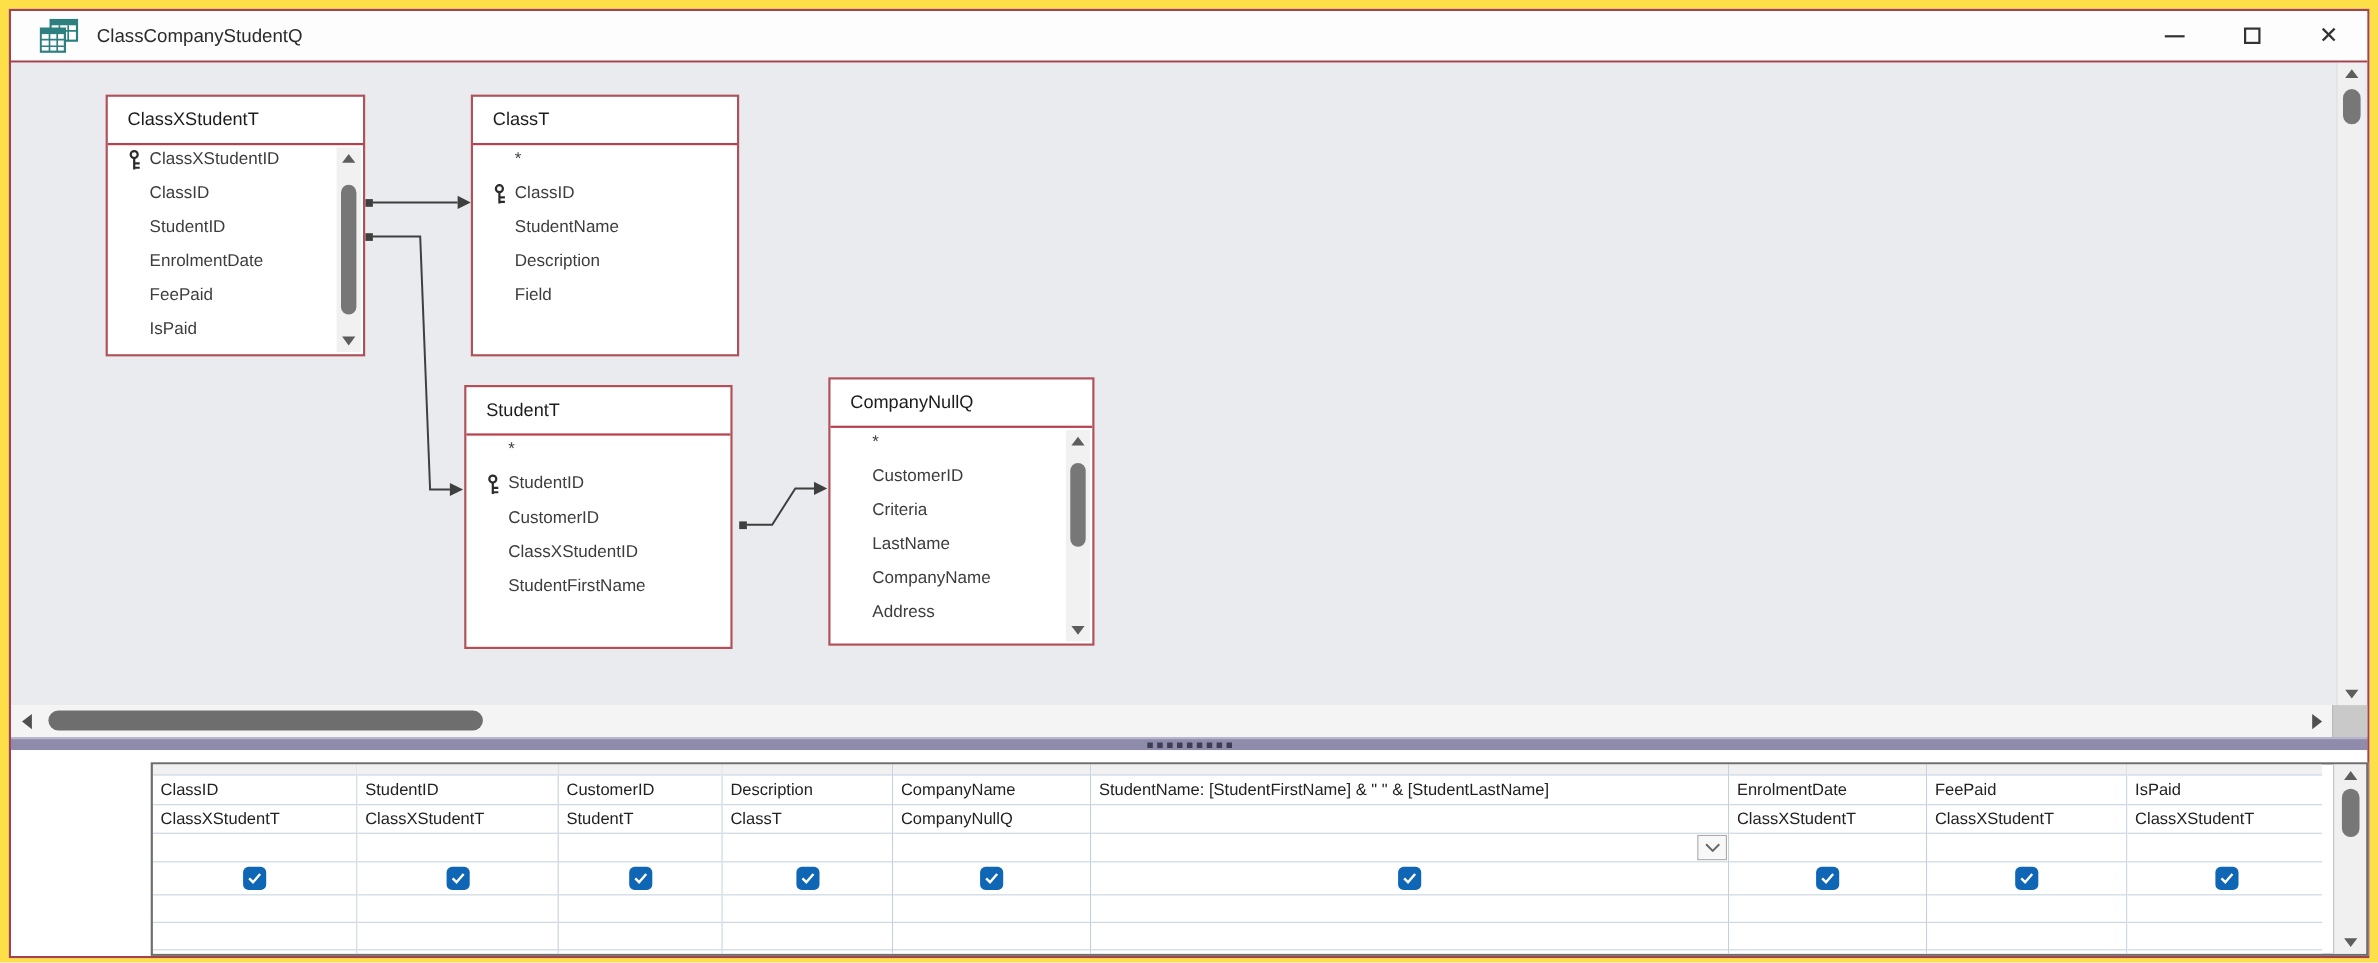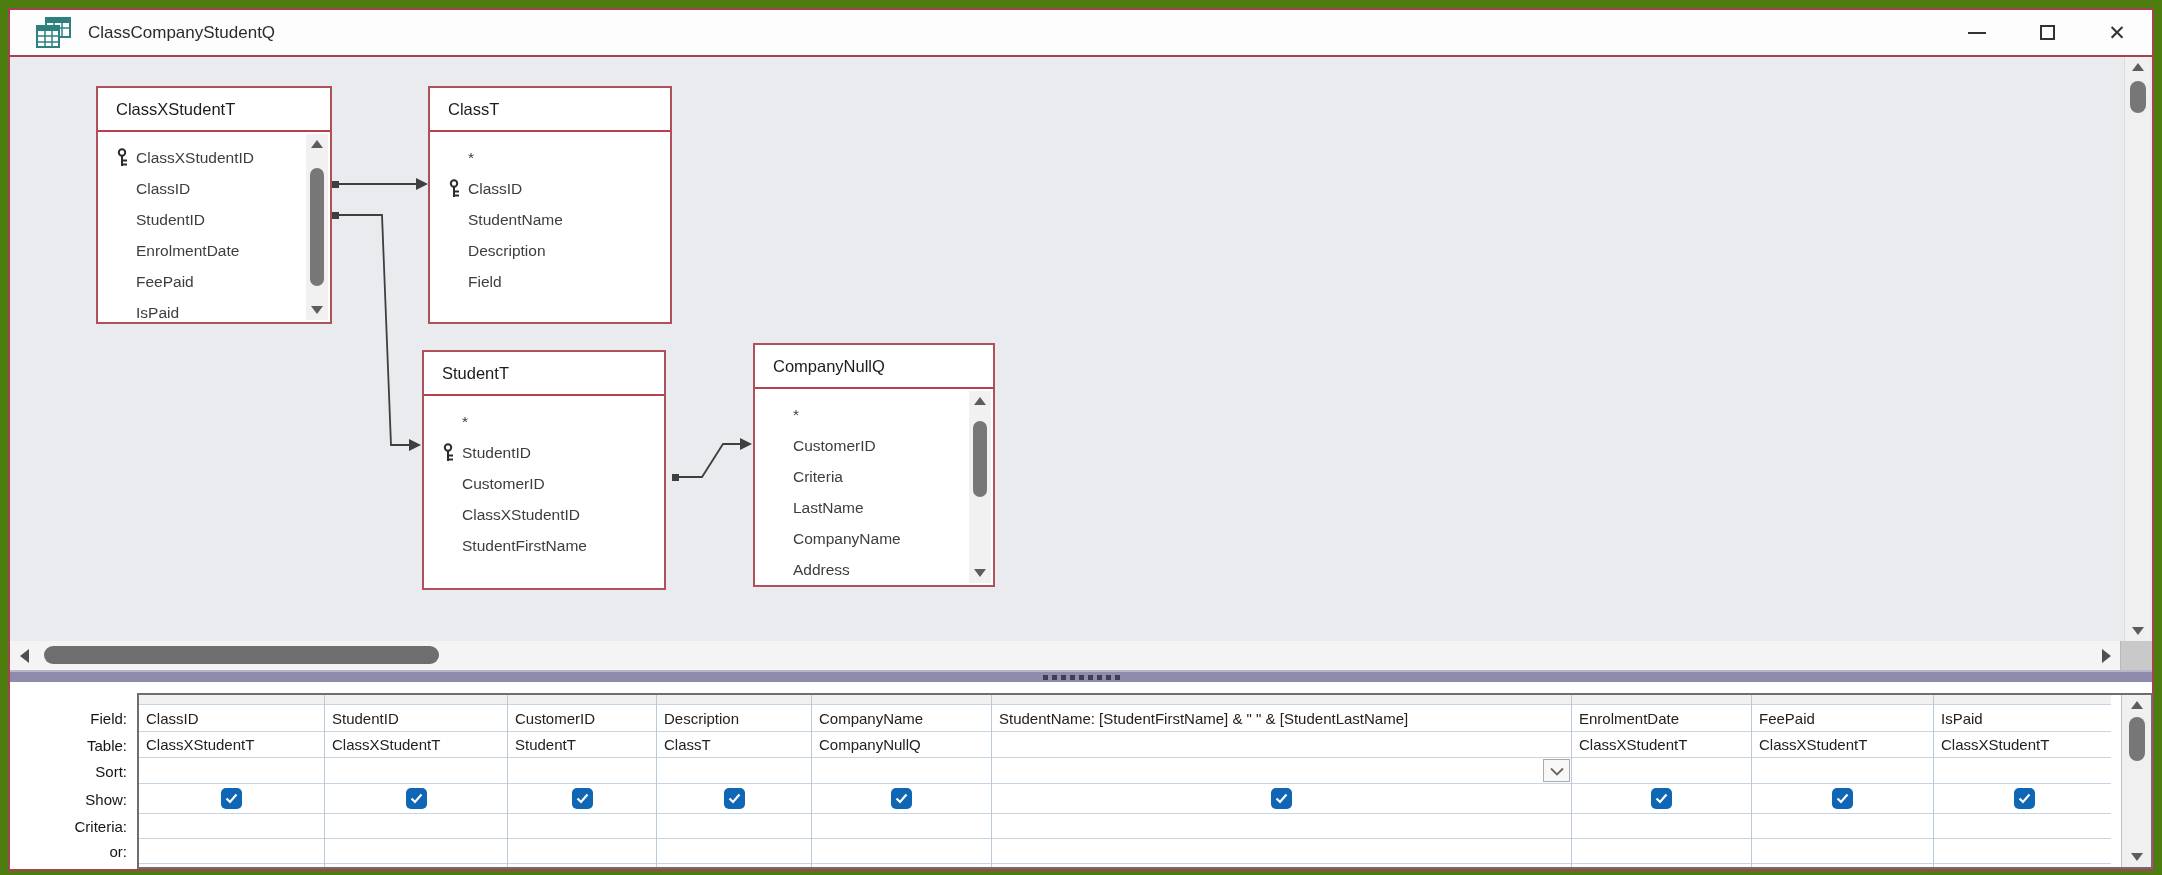--- a/index.html
+++ b/index.html
@@ -1,18 +1,18 @@
 <!DOCTYPE html>
 <html><head>
 <meta charset="utf-8">
 <style>
   * { margin:0; padding:0; box-sizing:border-box; }
   html,body { background:#f1eded; }
   body { font-family:"Liberation Sans", sans-serif; color:#202020; }
-  .screen { position:relative; width:2162px; height:875px; background:#4d7c0f; overflow:hidden; }
+  .screen { position:relative; width:2162px; height:875px; background:#fde047; overflow:hidden; }
   .window { position:absolute; left:8px; top:8px; width:2146px; height:863px;
             background:#ffffff; border:2px solid #a4434e; }
 
   
   .titlebar { position:absolute; left:10px; top:10px; width:2142px; height:47px;
               background:#fdfdfd; border-bottom:2px solid #a4434e;
               display:flex; align-items:center; }
   .q-icon { margin-left:26px; width:36px; height:32px; position:relative; flex:0 0 auto; }
   .titlebar-title { margin-left:16px; font-size:17px; color:#2b2b2b; }
   .win-controls { margin-left:auto; display:flex; align-items:center; height:100%; }
@@ -23,21 +23,21 @@
 
   
   .diagram { position:absolute; left:10px; top:57px; width:2142px; height:584px; background:#e9ebee; overflow:hidden; }
   .joins { position:absolute; left:0; top:0; }
 
   .card { position:absolute; background:#ffffff; border:2px solid #b05159; }
   .card-title { height:44px; display:flex; align-items:center; padding-left:18px;
                 font-size:16.5px; color:#1c1c1c; border-bottom:2px solid #b8404d; }
   .card-body { position:relative; }
   .card-fields { padding-top:4px; }
-  .card-field-row { height:31px; display:flex; align-items:flex-end; }
+  .card-field-row { height:31px; display:flex; align-items:flex-start; }
   .key-slot { width:26px; margin-left:12px; display:flex; justify-content:center; flex:0 0 auto; }
   .field-name { font-size:15.5px; color:#3d3d3d; white-space:nowrap; }
 
   
   .card-scroll { position:absolute; top:2px; bottom:2px; right:2px; width:22px; background:#f1f1f1;
                  display:flex; flex-direction:column; align-items:center; }
   .sb-btn { width:22px; height:20px; display:flex; align-items:center; justify-content:center; }
   .tri-up    { width:0; height:0; border-left:6px solid transparent; border-right:6px solid transparent; border-bottom:8px solid #5d5d5d; }
   .tri-down  { width:0; height:0; border-left:6px solid transparent; border-right:6px solid transparent; border-top:8px solid #5d5d5d; }
   .tri-left  { width:0; height:0; border-top:7px solid transparent; border-bottom:7px solid transparent; border-right:9px solid #4f4f4f; }
@@ -333,28 +333,20 @@
         <i></i>
         <i></i>
         <i></i>
         <i></i>
         <i></i>
         <i></i>
     </div>
   </div>
 
   <div class="grid-pane">
-    <div class="row-labels">
-      <div class="row-label" style="height:27px">Field:</div>
-      <div class="row-label" style="height:26px">Table:</div>
-      <div class="row-label" style="height:26px">Sort:</div>
-      <div class="row-label" style="height:30px">Show:</div>
-      <div class="row-label" style="height:25px">Criteria:</div>
-      <div class="row-label" style="height:25px">or:</div>
-    </div>
     <div class="grid-panel">
       <div class="qcols" style="width:1976px;">
           <div class="qcol" style="width: 186px;">
             <div class="cell strip" style="height: 10px;"></div>
             <div class="cell" style="height: 27px;">ClassID</div>
             <div class="cell" style="height: 26px;">ClassXStudentT</div>
             <div class="cell sort-cell" style="height: 26px;"></div>
             <div class="cell center" style="height: 30px;">
               <span class="checkbox">
                 <svg width="13" height="11" viewBox="0 0 13 11">

